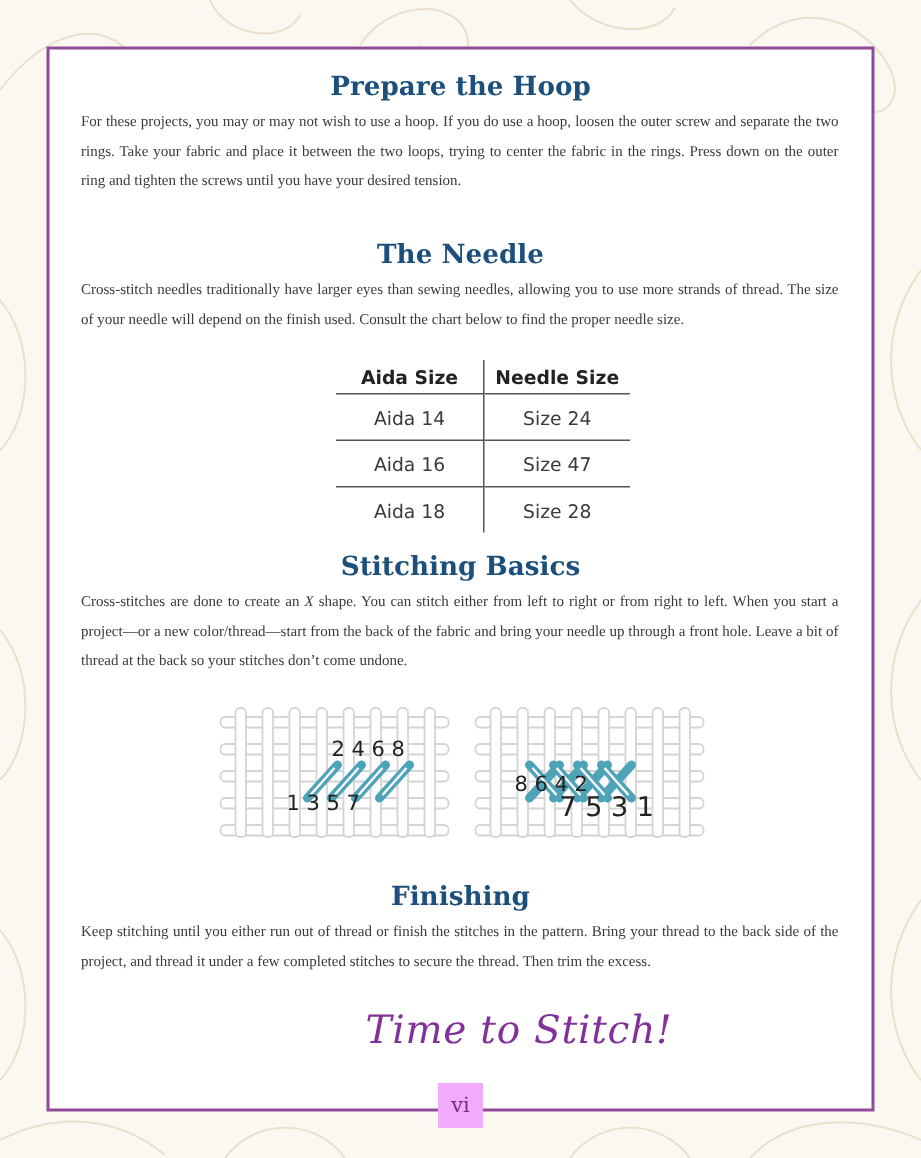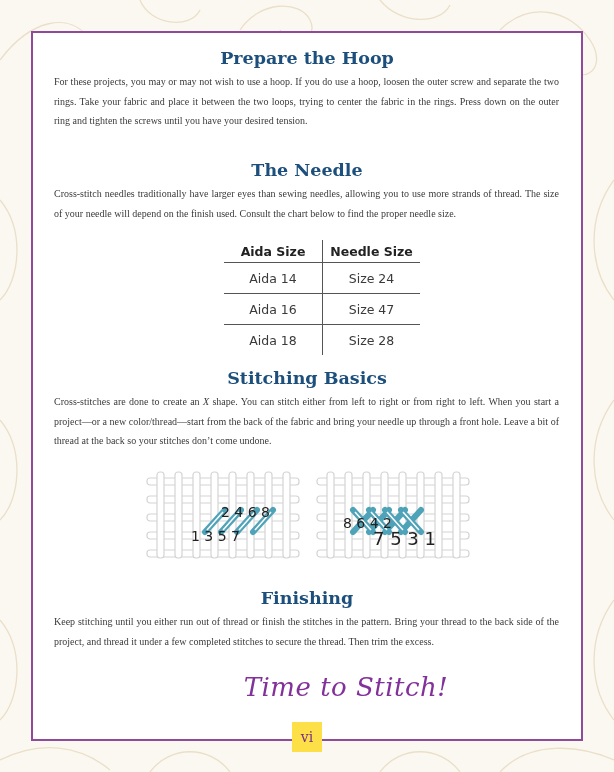--- a/index.html
+++ b/index.html
@@ -8,21 +8,21 @@
     background: #fbf8f1;
     font-family: "DejaVu Serif", serif;
   }
   .bg-swirls { position: absolute; left: 0; top: 0; width: 614px; height: 772px; }
   .panel {
     position: absolute; left: 31px; top: 31px; width: 548px; height: 706px;
     background: #ffffff; border: 2px solid #8f4a99;
   }
   .page-num {
     position: absolute; left: 292px; top: 722px; width: 30px; height: 30px;
-    background: #fde047; color: #7a2c87; font-size: 14px; text-align: center; line-height: 30px;
+    background: #f0abfc; color: #7a2c87; font-size: 14px; text-align: center; line-height: 30px;
     font-family: "DejaVu Serif", serif;
   }
   h2 {
     position: absolute; left: 0; width: 100%; margin: 0; text-align: center;
     font-family: "DejaVu Serif", serif; font-weight: bold; color: #1c4f7c; font-size: 17.5px;
   }
   .para {
     position: absolute; left: 54px; width: 505px; margin: 0;
     font-family: "Liberation Serif", serif; font-size: 10px; line-height: 19.5px; color: #3a3a3a;
     text-align: justify; text-align-last: left;
@@ -123,21 +123,21 @@
       <line x1="94" y1="62" x2="114" y2="40"></line>
       <line x1="110" y1="62" x2="130" y2="40"></line>
     </g>
     <g stroke="#ffffff" stroke-width="1.5">
       <line x1="64" y1="60" x2="80" y2="42"></line>
       <line x1="80" y1="60" x2="96" y2="42"></line>
       <line x1="96" y1="60" x2="112" y2="42"></line>
       <line x1="112" y1="60" x2="128" y2="42"></line>
     </g>
   </svg>
-  <div style="position:absolute;left:78px;top:34px;font-family:'DejaVu Sans',sans-serif;font-size:14px;color:#222;white-space:pre;">2 4 6 8</div>
+  <div style="position:absolute;left:78px;top:22px;font-family:'DejaVu Sans',sans-serif;font-size:14px;color:#222;white-space:pre;">2 4 6 8</div>
   <div style="position:absolute;left:48px;top:58px;font-family:'DejaVu Sans',sans-serif;font-size:14px;color:#222;white-space:pre;">1 3 5 7</div>
 </div>
 
 <div class="diagram" style="left:313px;">
   <svg viewBox="0 0 160 90">
     <g fill="#ffffff" stroke="#d4d4d4" stroke-width="1.2">
       <rect x="4" y="8" width="152" height="7" rx="3"></rect>
       <rect x="4" y="26" width="152" height="7" rx="3"></rect>
       <rect x="4" y="44" width="152" height="7" rx="3"></rect>
       <rect x="4" y="62" width="152" height="7" rx="3"></rect>

